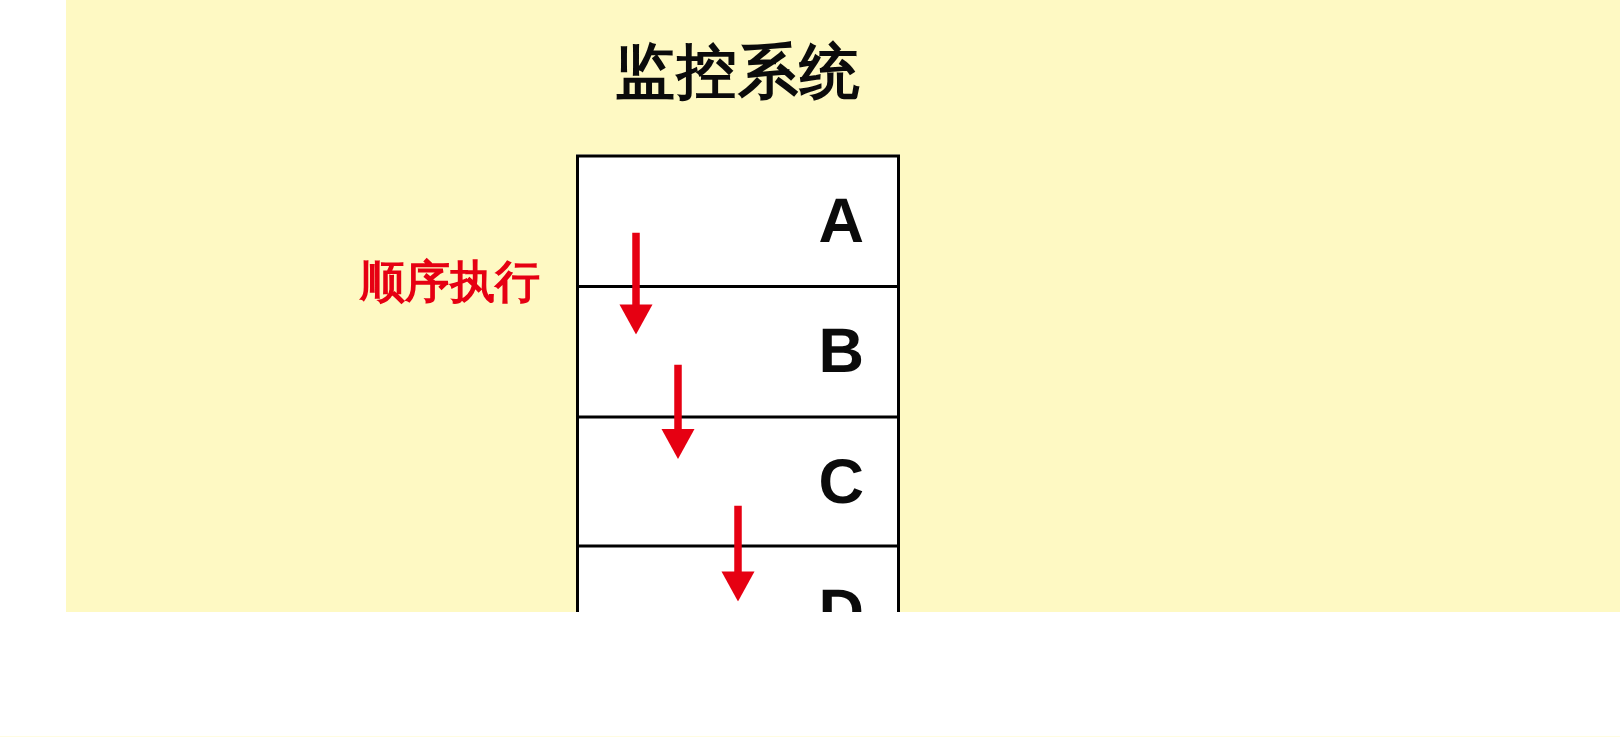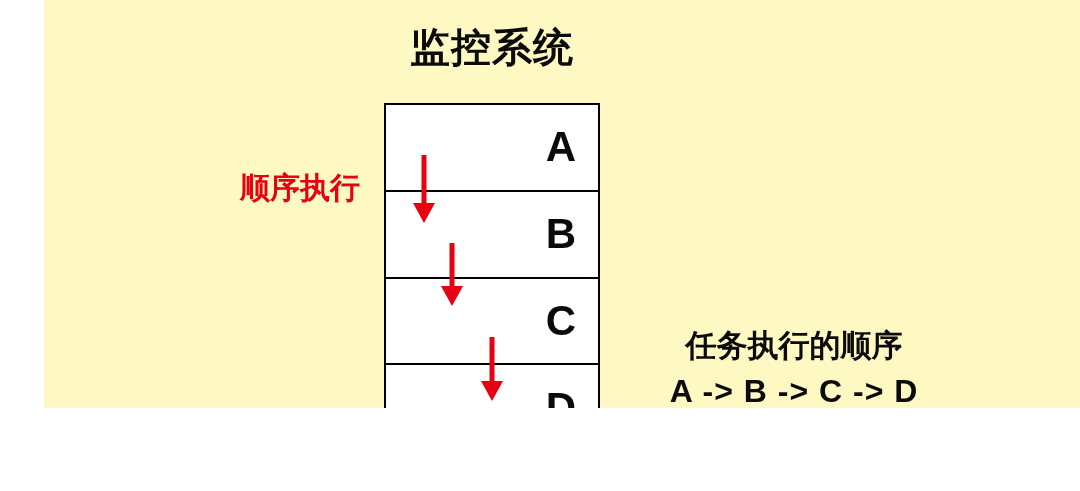--- a/index.html
+++ b/index.html
@@ -116,18 +116,14 @@
   <svg class="flow-arrow flow-arrow-2" width="24" height="63" viewBox="0 0 24 63" aria-hidden="true">
     <rect x="9.5" y="0" width="5" height="45" fill="#e60012"></rect>
     <polygon points="1,43 23,43 12,63" fill="#e60012"></polygon>
   </svg>
 
   <svg class="flow-arrow flow-arrow-3" width="24" height="64" viewBox="0 0 24 64" aria-hidden="true">
     <rect x="9.5" y="0" width="5" height="46" fill="#e60012"></rect>
     <polygon points="1,44 23,44 12,64" fill="#e60012"></polygon>
   </svg>
 
-  <div class="side-note">
-    <div class="side-note-line1">任务执行的顺序</div>
-    <div class="side-note-line2">A -&gt; B -&gt; C -&gt; D</div>
-  </div>
 
 </div>
 
 </body></html>

